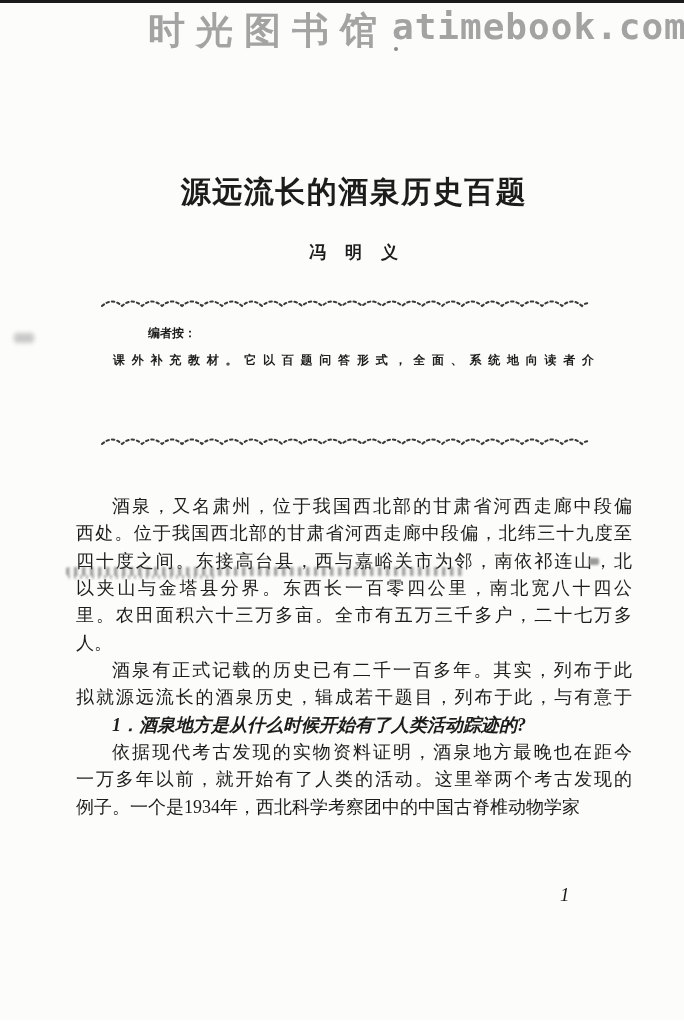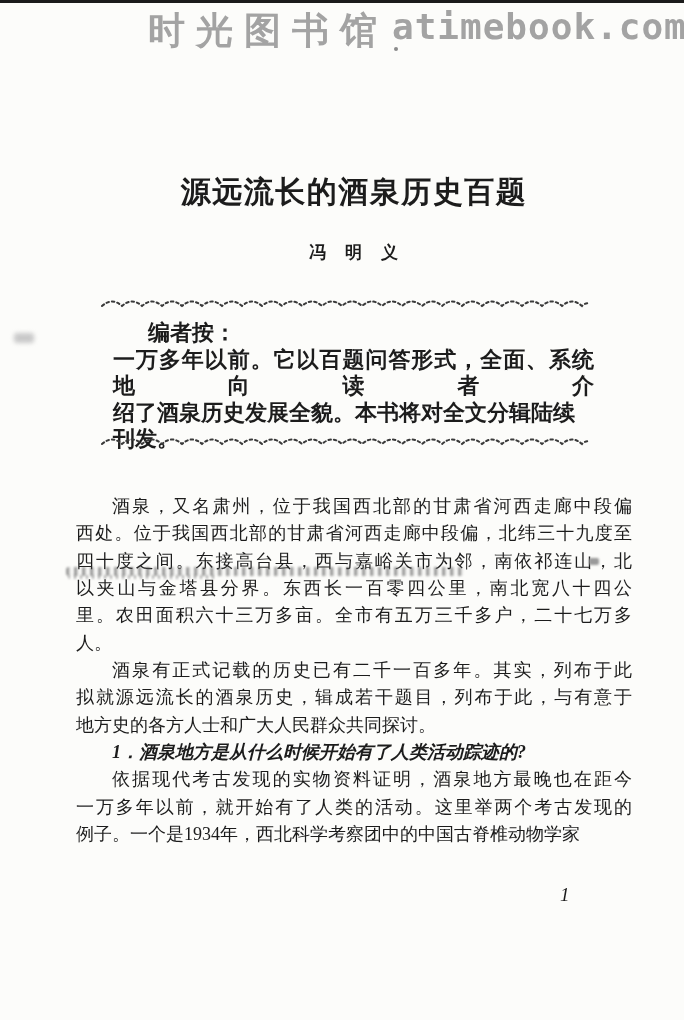--- a/index.html
+++ b/index.html
@@ -20,21 +20,21 @@
   .heading{position:absolute;left:0;top:174px;width:684px;text-align:center;
            transform:translateX(12px);}
   .title{font-size:30px;font-weight:700;letter-spacing:1.5px;line-height:36px;}
   .author{margin-top:31px;font-size:17px;font-weight:700;letter-spacing:1px;}
   
   .wave{position:absolute;left:100px;width:492px;height:14px;}
   .wave.w1{top:296px;}
   .wave.w2{top:434px;}
   
   .note{position:absolute;left:113px;top:320px;width:481px;
-        font-size:22px;font-weight:600;line-height:26.5px;}
+        font-size:12px;font-weight:600;line-height:26.5px;}
   .note .fi{text-indent:35px;}
   .j{text-align:justify;text-align-last:justify;}
   
   .bodytext{position:absolute;left:76px;top:493px;width:556px;
             font-size:18px;font-weight:500;line-height:27.35px;}
   .bline{height:27.35px;overflow:hidden;}
   .ind{text-indent:2em;}
   .bold{font-weight:700;font-style:italic;}
   
   .pagenum{position:absolute;left:560px;top:884px;font-size:19px;
@@ -67,38 +67,36 @@
     <div class="title">源远流长的酒泉历史百题</div>
     <div class="author">冯　明　义</div>
   </div>
 
   <svg class="wave w1" viewBox="0 0 492 14">
     <path d="M2,10 q10,-9 20,0 q10,-9 20,0 q10,-9 20,0 q10,-9 20,0 q10,-9 20,0 q10,-9 20,0 q10,-9 20,0 q10,-9 20,0 q10,-9 20,0 q10,-9 20,0 q10,-9 20,0 q10,-9 20,0 q10,-9 20,0 q10,-9 20,0 q10,-9 20,0 q10,-9 20,0 q10,-9 20,0 q10,-9 20,0 q10,-9 20,0 q10,-9 20,0 q10,-9 20,0 q10,-9 20,0 q10,-9 20,0 q10,-9 20,0 q4,-4 8,-2" fill="none" stroke="#3a3a3a" stroke-width="2" stroke-dasharray="2.5 3" stroke-linecap="round"></path>
   </svg>
 
   <div class="note">
     <div class="fi">编者按：</div>
-    <div class="j">一万多年以前。它以百题问答形式，全面、系统地向读者介</div>
-    <div>绍了酒泉历史发展全貌。本书将对全文分辑陆续刊发。</div>
+    <div class="j">课外补充教材。它以百题问答形式，全面、系统地向读者介</div>
   </div>
 
   <svg class="wave w2" viewBox="0 0 492 14">
     <path d="M2,10 q10,-9 20,0 q10,-9 20,0 q10,-9 20,0 q10,-9 20,0 q10,-9 20,0 q10,-9 20,0 q10,-9 20,0 q10,-9 20,0 q10,-9 20,0 q10,-9 20,0 q10,-9 20,0 q10,-9 20,0 q10,-9 20,0 q10,-9 20,0 q10,-9 20,0 q10,-9 20,0 q10,-9 20,0 q10,-9 20,0 q10,-9 20,0 q10,-9 20,0 q10,-9 20,0 q10,-9 20,0 q10,-9 20,0 q10,-9 20,0 q4,-4 8,-2" fill="none" stroke="#3a3a3a" stroke-width="2" stroke-dasharray="2.5 3" stroke-linecap="round"></path>
   </svg>
 
   <div class="bodytext">
     <div class="bline ind j">酒泉，又名肃州，位于我国西北部的甘肃省河西走廊中段偏</div>
     <div class="bline j">西处。位于我国西北部的甘肃省河西走廊中段偏，北纬三十九度至</div>
     <div class="bline j">四十度之间。东接高台县，西与嘉峪关市为邻，南依祁连山，北</div>
     <div class="bline j">以夹山与金塔县分界。东西长一百零四公里，南北宽八十四公</div>
     <div class="bline j">里。农田面积六十三万多亩。全市有五万三千多户，二十七万多</div>
     <div class="bline">人。</div>
     <div class="bline ind j">酒泉有正式记载的历史已有二千一百多年。其实，列布于此</div>
     <div class="bline j">拟就源远流长的酒泉历史，辑成若干题目，列布于此，与有意于</div>
-    <div class="bline">地方史的各方人士和广大人民群众共同探讨。</div>
     <div class="bline ind bold">1．酒泉地方是从什么时候开始有了人类活动踪迹的?</div>
     <div class="bline ind j">依据现代考古发现的实物资料证明，酒泉地方最晚也在距今</div>
     <div class="bline j">一万多年以前，就开始有了人类的活动。这里举两个考古发现的</div>
     <div class="bline">例子。一个是1934年，西北科学考察团中的中国古脊椎动物学家</div>
   </div>
 
   <div class="pagenum">1</div>
 
   <div class="smudge1"></div>
   <div class="smudge2"></div>

